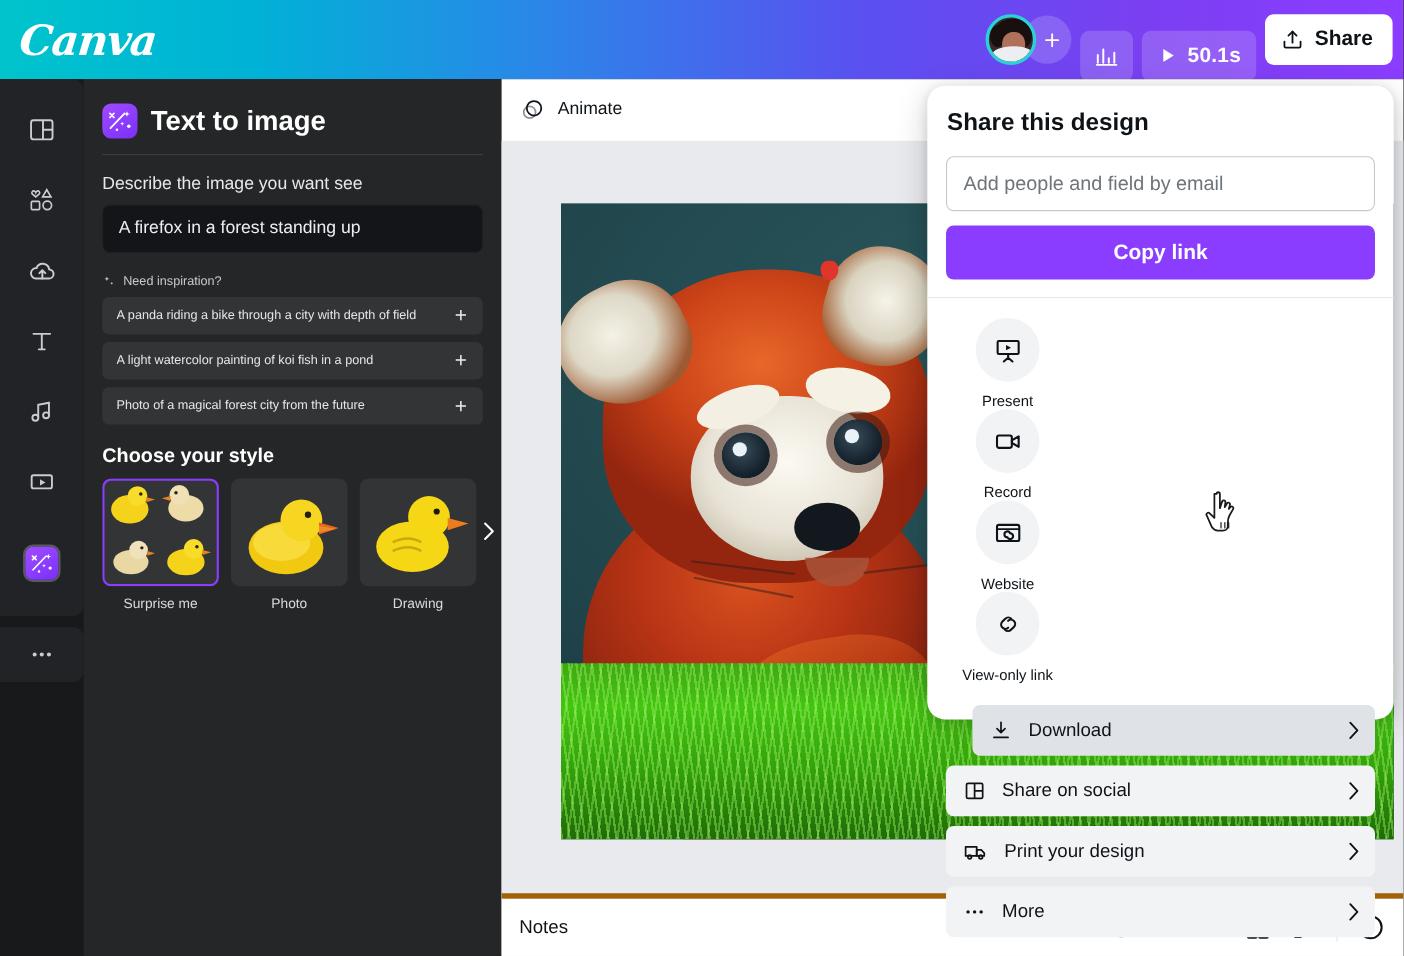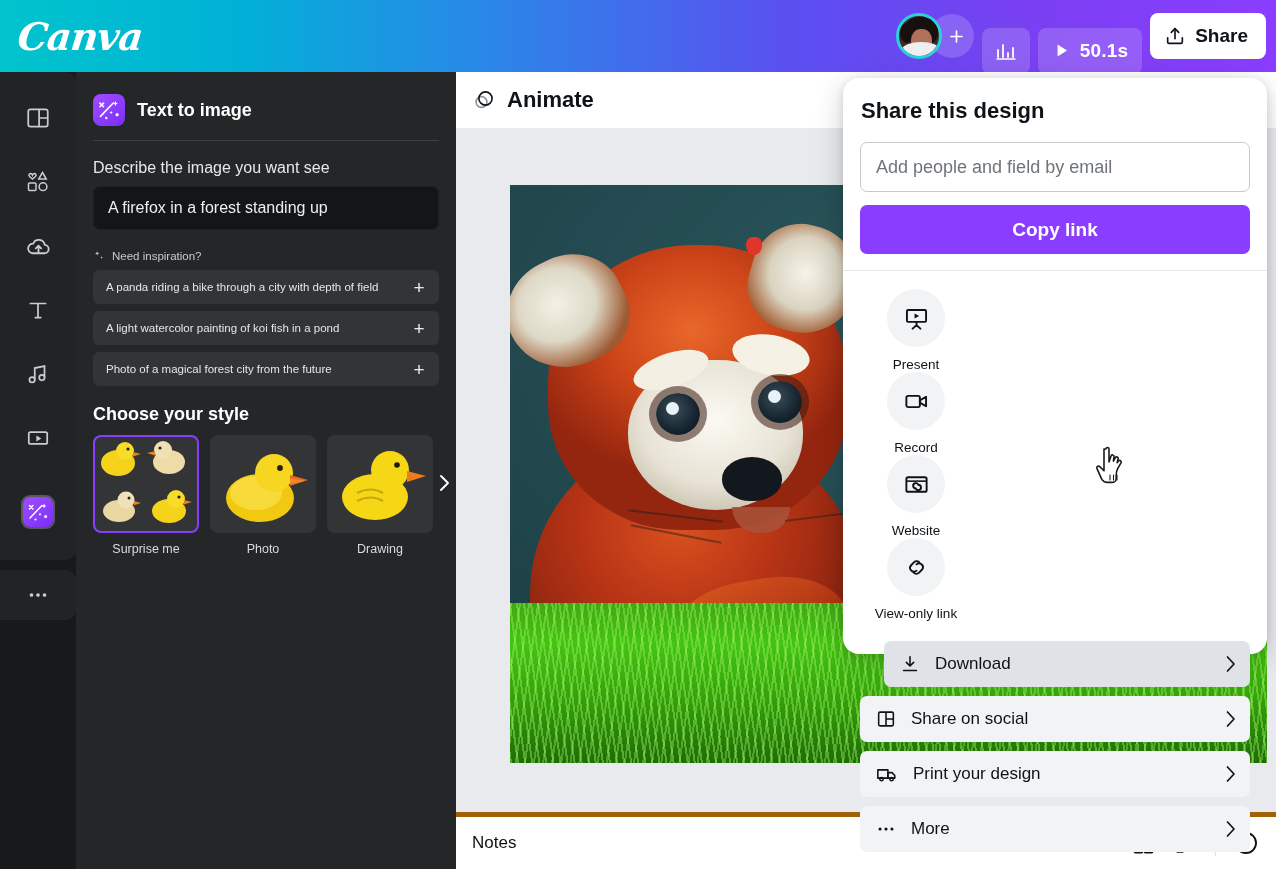--- a/index.html
+++ b/index.html
@@ -81,21 +81,21 @@
   .rail-more { width: 76px; background: #212326; border-radius: 0 10px 10px 0;
     padding: 12px 0; display: flex; justify-content: center; margin-top: 10px; }
 
   
   .panel {
     position: absolute; left: 76px; top: 72px; width: 380px; height: 797px;
     background: #252627; padding: 18px 17px 0; overflow: hidden;
   }
   .panel-head { display: flex; align-items: center; gap: 12px; padding: 4px 0 14px; }
   .panel-head .magic-tile { width: 32px; height: 32px; border-radius: 8px; }
-  .panel-title { color: #fff; font-size: 18px; font-weight: 600; }
+  .panel-title { color: #fff; font-size: 25px; font-weight: 600; }
   .divider { height: 1px; background: #3b3d40; margin: 0 0 18px; }
   .field-label { color: #e6e8ea; font-size: 16px; margin-bottom: 9px; }
   .prompt-box {
     background: #141518; border-radius: 7px; height: 44px; display: flex;
     align-items: center; padding: 0 14px; color: #eceef0; font-size: 16px;
     border: 1px solid #1d1f22;
   }
   .inspo-head { display: flex; align-items: center; gap: 7px; margin: 20px 0 8px; }
   .inspo-head span { color: #c7cace; font-size: 11.5px; }
   .chip {
@@ -124,21 +124,21 @@
     display: flex; align-items: center; justify-content: center;
     color: #fff; font-size: 11.5px; font-weight: 700;
   }
 
   
   .editor {
     position: absolute; left: 456px; top: 72px; width: 820px; height: 797px;
     background: #fff;
   }
   .anim-bar { height: 56px; display: flex; align-items: center; padding-left: 16px; gap: 11px; }
-  .anim-label { font-size: 22px; color: #0e1318; font-weight: 700; }
+  .anim-label { font-size: 16px; color: #0e1318; font-weight: 400; }
   .canvas-wrap {
     position: absolute; left: 0; top: 56px; width: 820px; height: 684px;
     background: #e8eaed; display: flex; align-items: center; justify-content: center;
   }
   .art {
     position: absolute; left: 54px; top: 57px; width: 757px; height: 578px;
     overflow: hidden; background: #1d3f44;
   }
   .art-bg {
     position: absolute; inset: 0;

